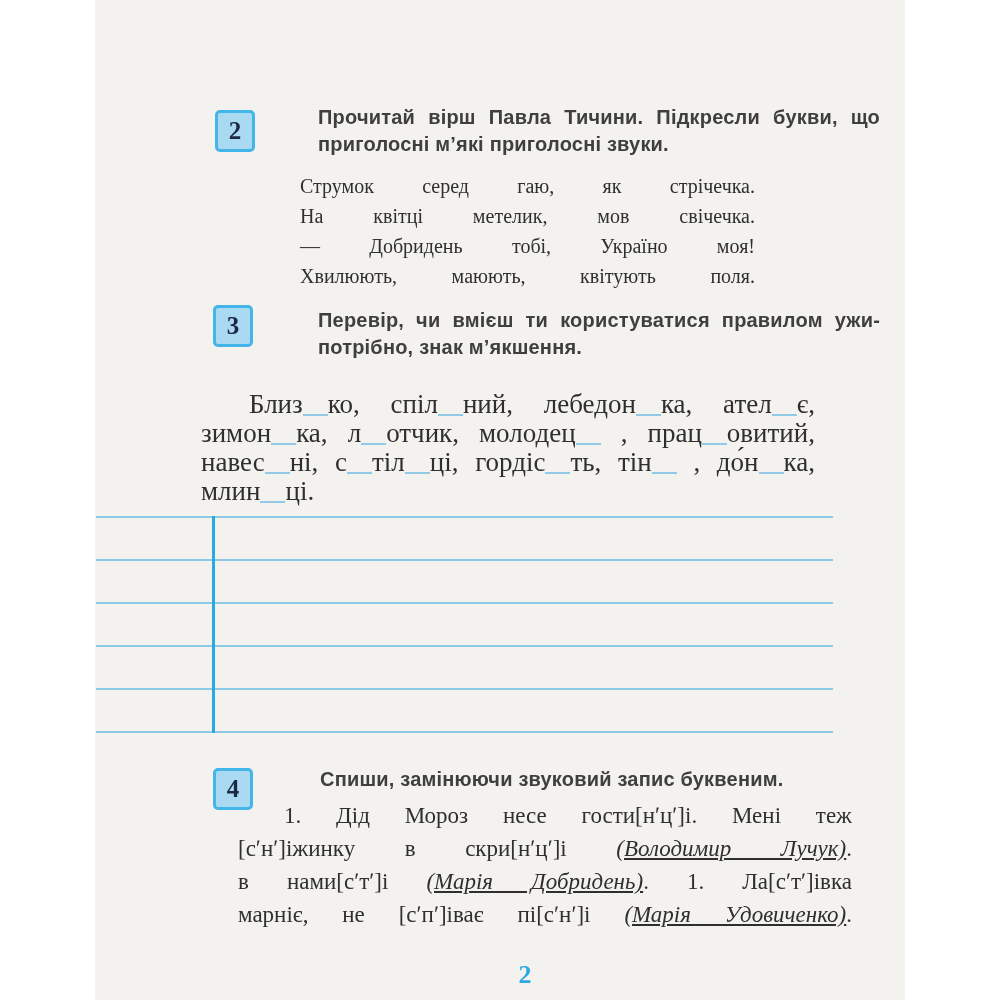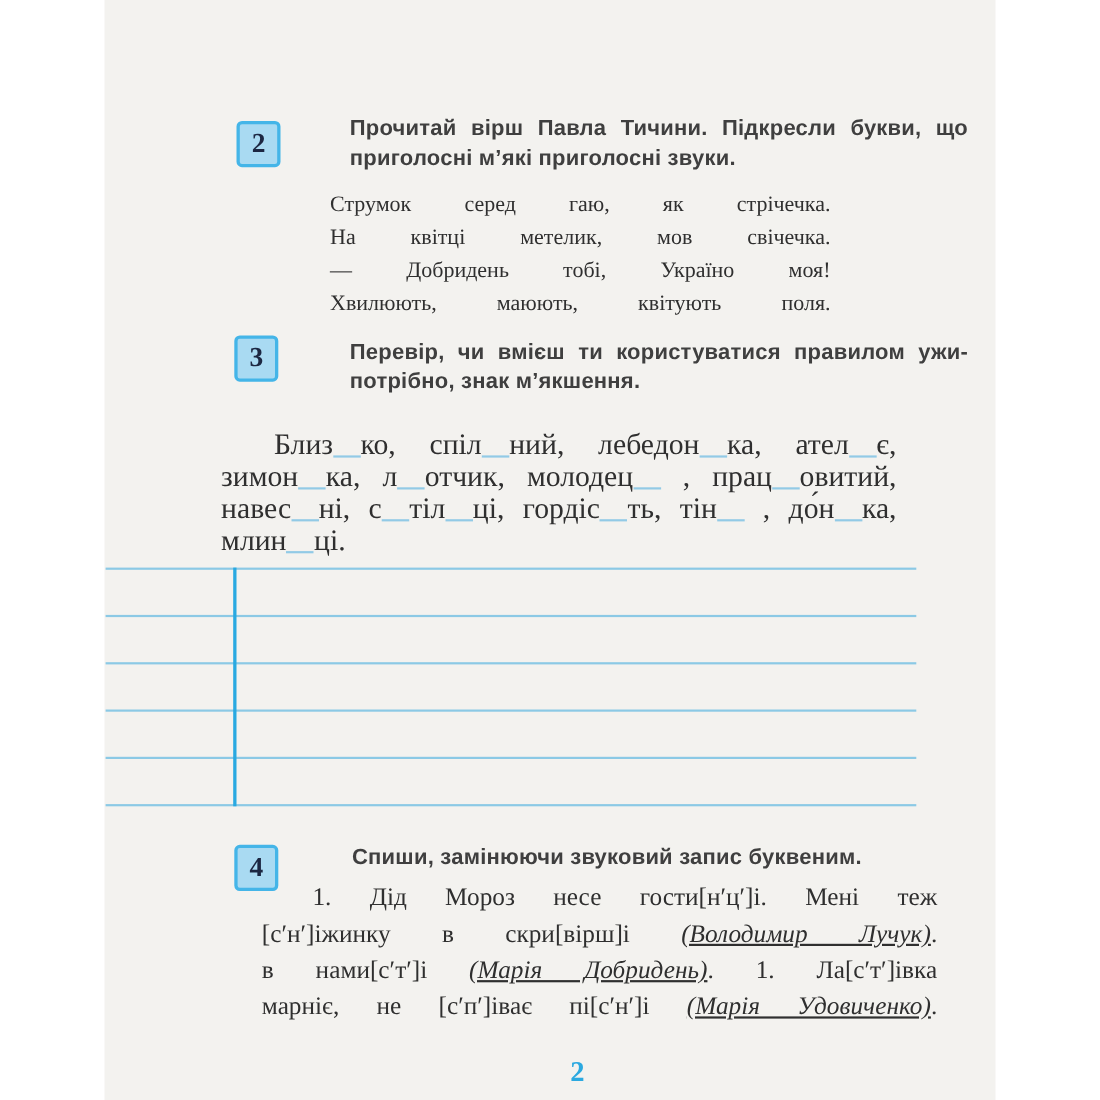--- a/index.html
+++ b/index.html
@@ -93,20 +93,20 @@
       <div class="ruled-line" style="top: 731px;"></div>
     </div>
   <div class="margin-line"></div>
 
   <div class="badge" style="left:118px;top:768px;">4</div>
   <div class="instr" style="top:766px;left:177px;">
     <div>Спиши, замінюючи звуковий запис буквеним.</div>
   </div>
   <div class="ex4-text serif">
     <div class="just indent" style="padding-left:46px;"><span>1. Дід Мороз несе гости[нʹцʹ]і. Мені теж</span></div>
-    <div class="just"><span>[сʹнʹ]іжинку в скри[вірш]і </span><span class="it">(Володимир Лучук)</span><span>.</span></div>
+    <div class="just"><span>[сʹнʹ]іжинку в скри[нʹцʹ]і </span><span class="it">(Володимир Лучук)</span><span>.</span></div>
     <div class="just"><span>в нами[сʹтʹ]і </span><span class="it">(Марія Добридень)</span><span>. 1. Ла[сʹтʹ]івка</span></div>
     <div class="just"><span>марніє, не [сʹпʹ]іває пі[сʹнʹ]і </span><span class="it">(Марія Удовиченко)</span><span>.</span></div>
   </div>
 
   <div class="page-number">2</div>
 
 </div>
 
 </body></html>

